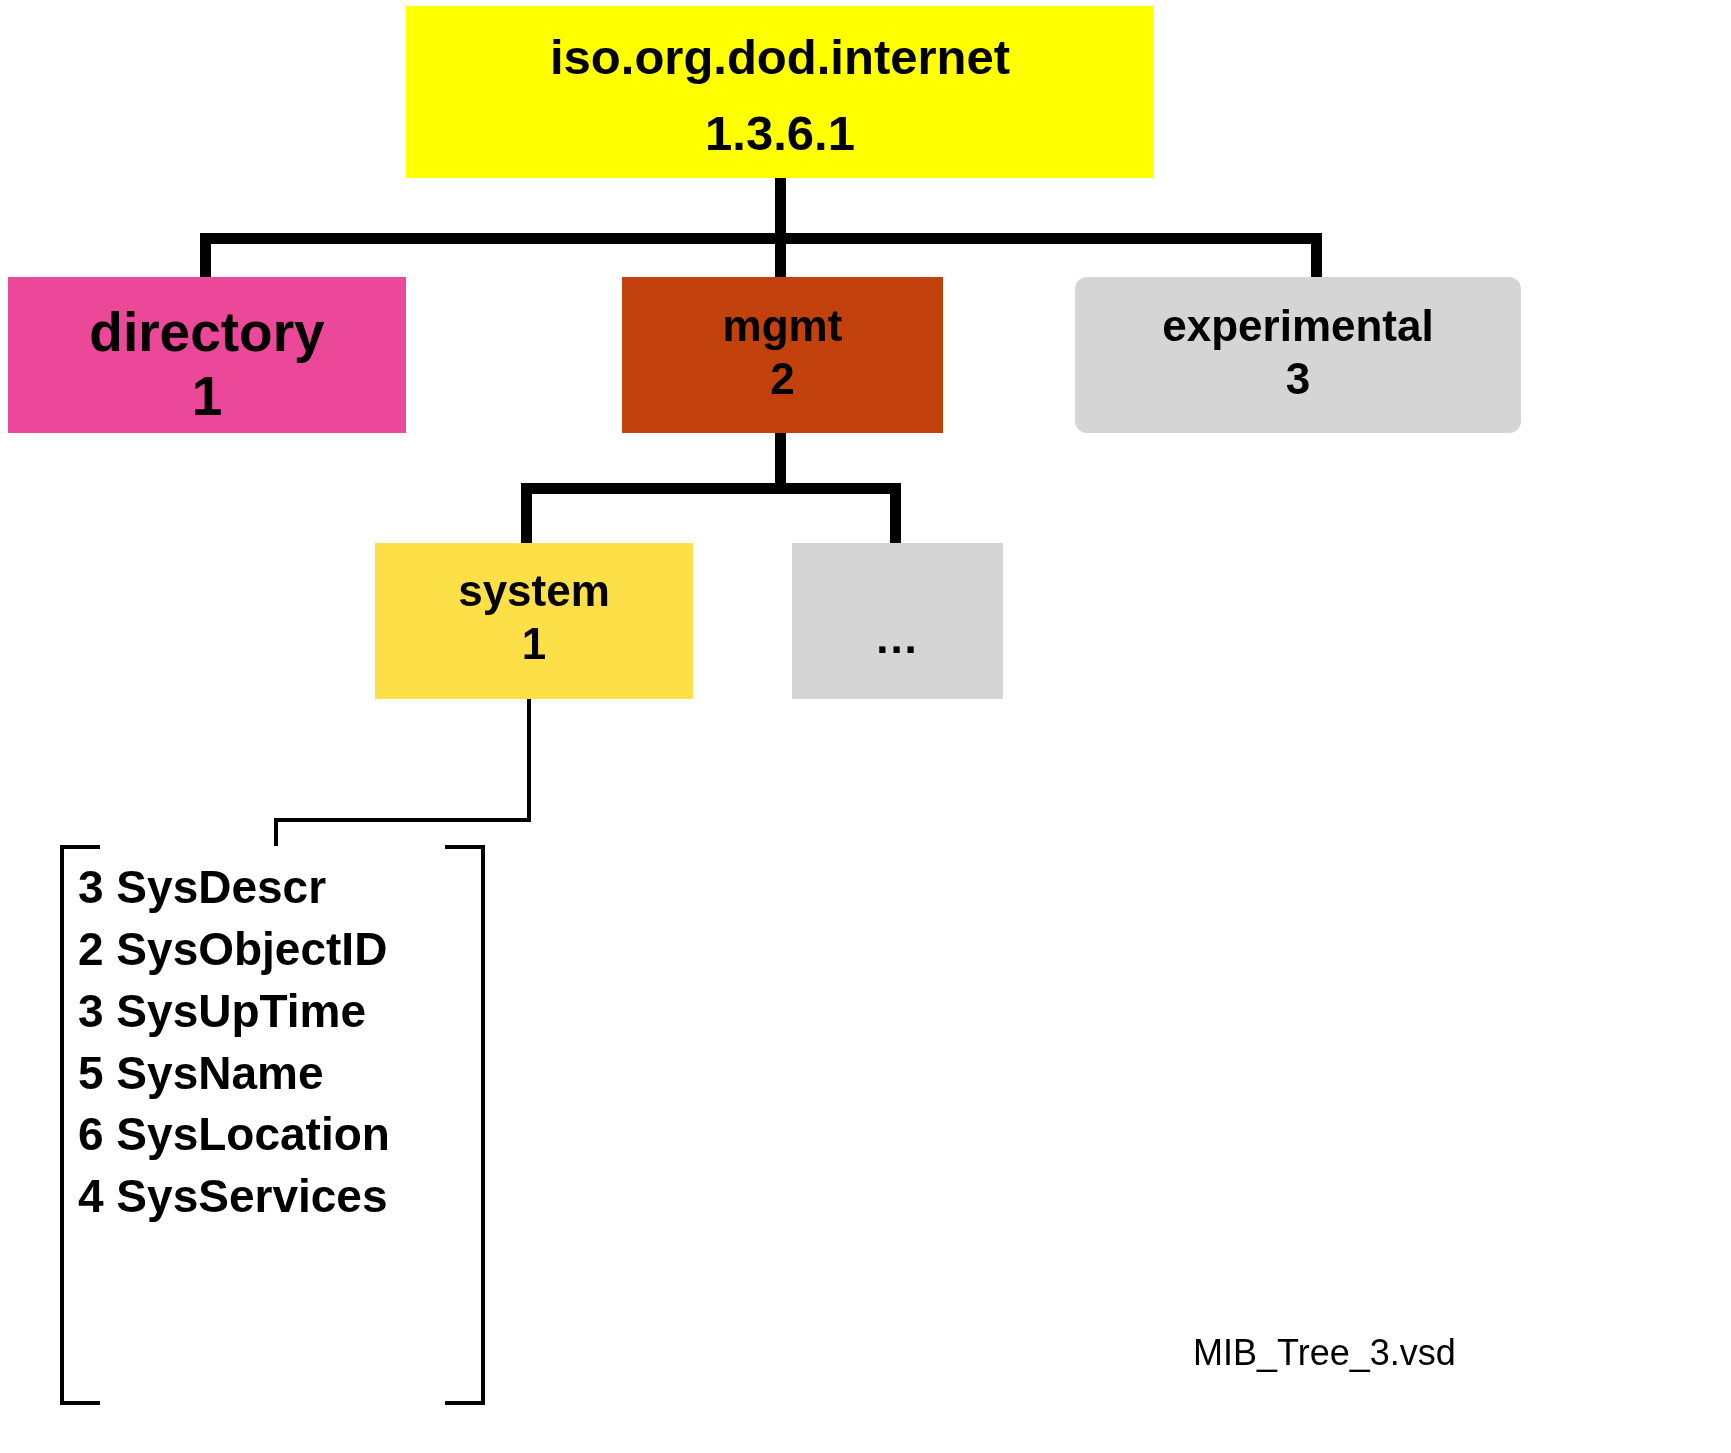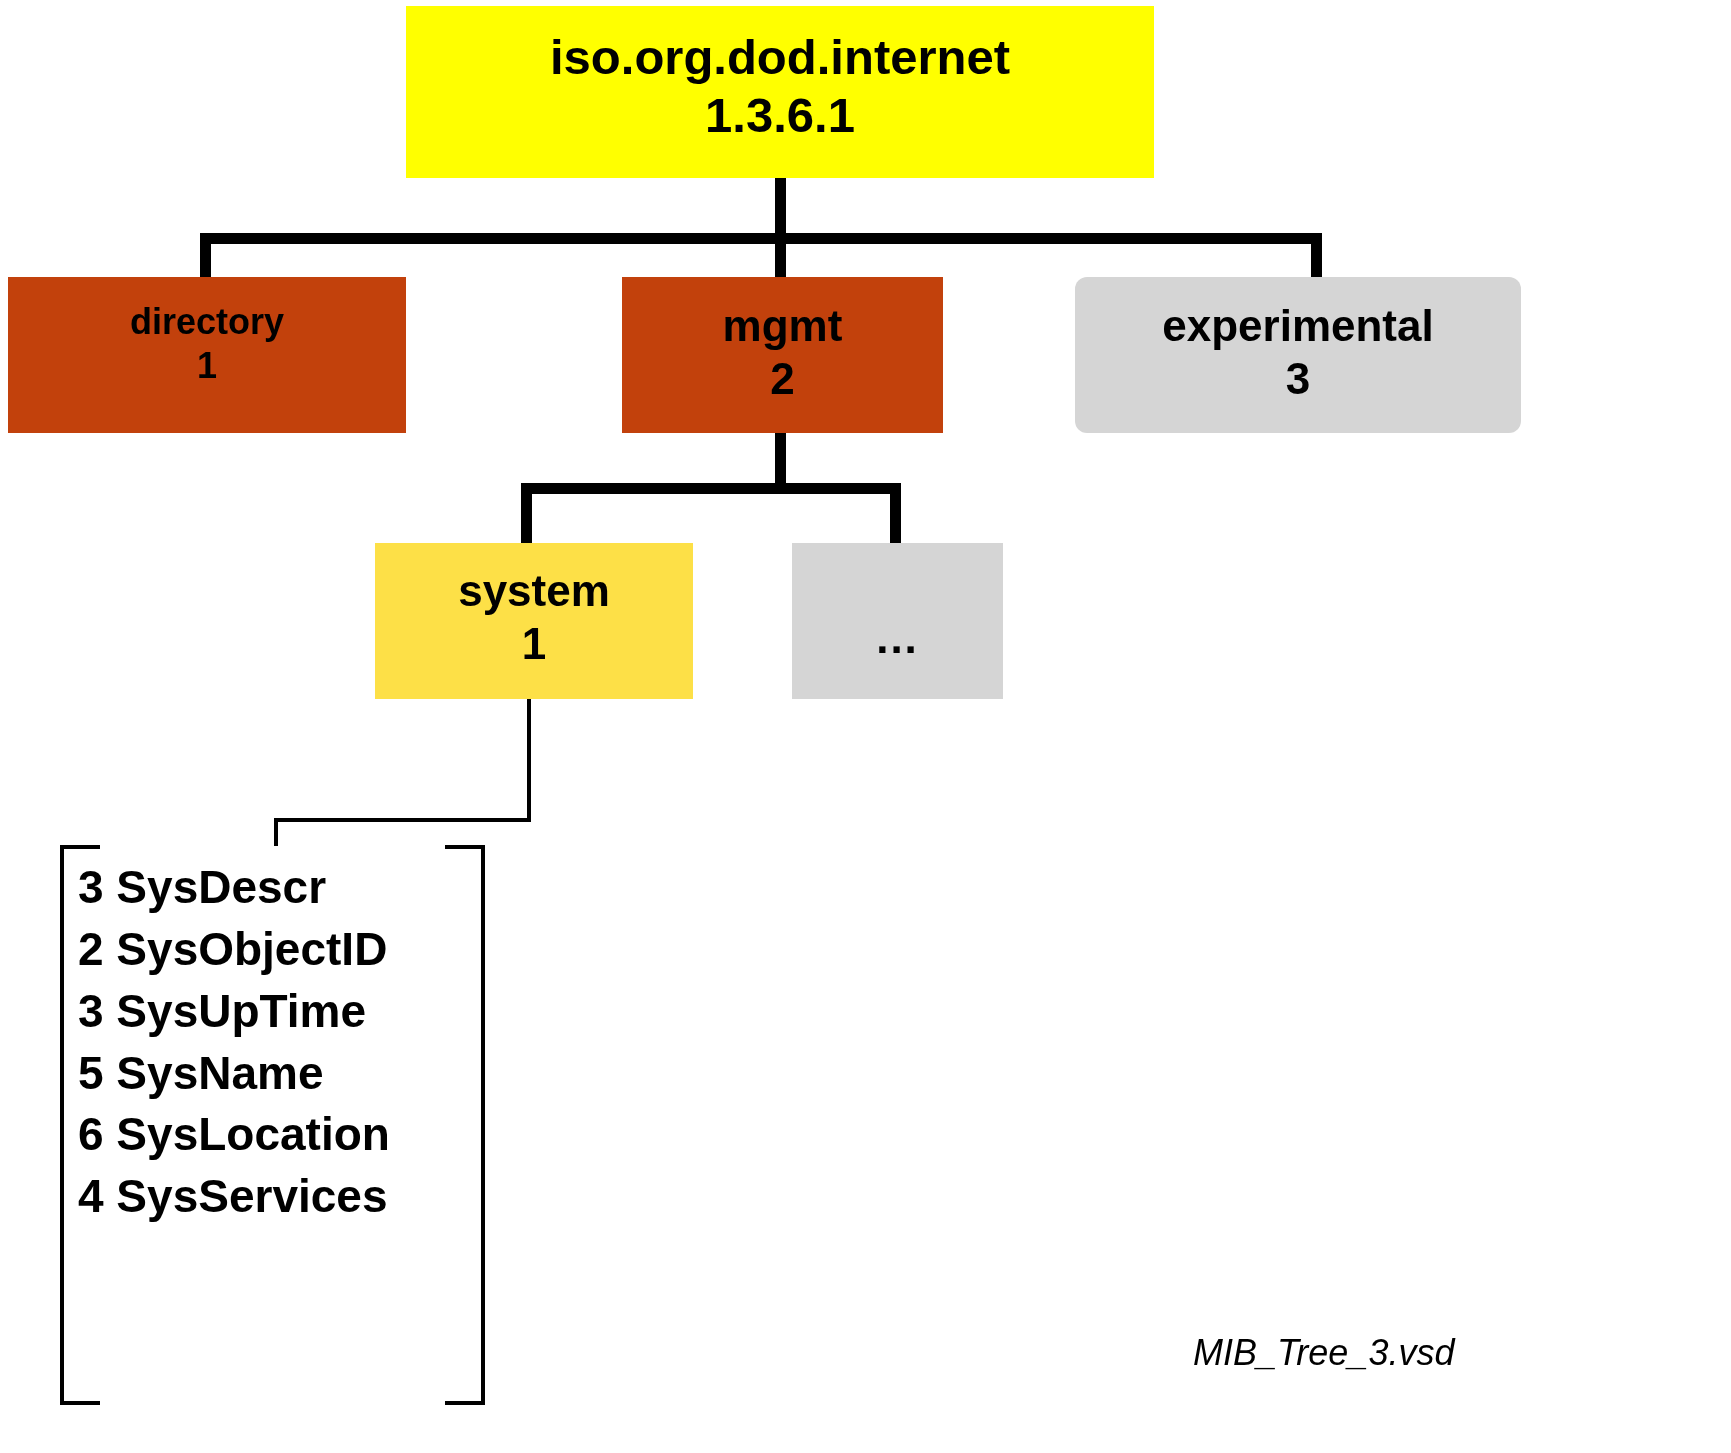--- a/index.html
+++ b/index.html
@@ -43,30 +43,30 @@
   
   #node-root {
     left: 406px;
     top: 6px;
     width: 748px;
     height: 172px;
     background: #ffff00;
     font-size: 49px;
     padding-top: 26px;
   }
-  #node-root .oid { margin-top: 6px; }
+  #node-root .oid { margin-top: 24px; }
 
   
   #node-directory {
     left: 8px;
     top: 277px;
     width: 398px;
     height: 156px;
-    background: #c2410c;
-    font-size: 36px;
+    background: #ec4899;
+    font-size: 55px;
     padding-top: 26px;
   }
   #node-mgmt {
     left: 622px;
     top: 277px;
     width: 321px;
     height: 156px;
     background: #c2410c;
     font-size: 44px;
     padding-top: 26px;
@@ -169,21 +169,20 @@
 
   
   #footer-caption {
     position: absolute;
     left: 1193px;
     top: 1332px;
     font-size: 36px;
     font-weight: normal;
     color: #000000;
     white-space: nowrap;
-    font-style: italic;
   }
 </style>
 </head>
 <body>
 
 <div id="canvas">
 
   <div class="conn" style="left:775px; top:178px; width:11px; height:60px;"></div>
   <div class="conn" style="left:200px; top:233px; width:1122px; height:11px;"></div>
   <div class="conn" style="left:200px; top:233px; width:11px; height:50px;"></div>

